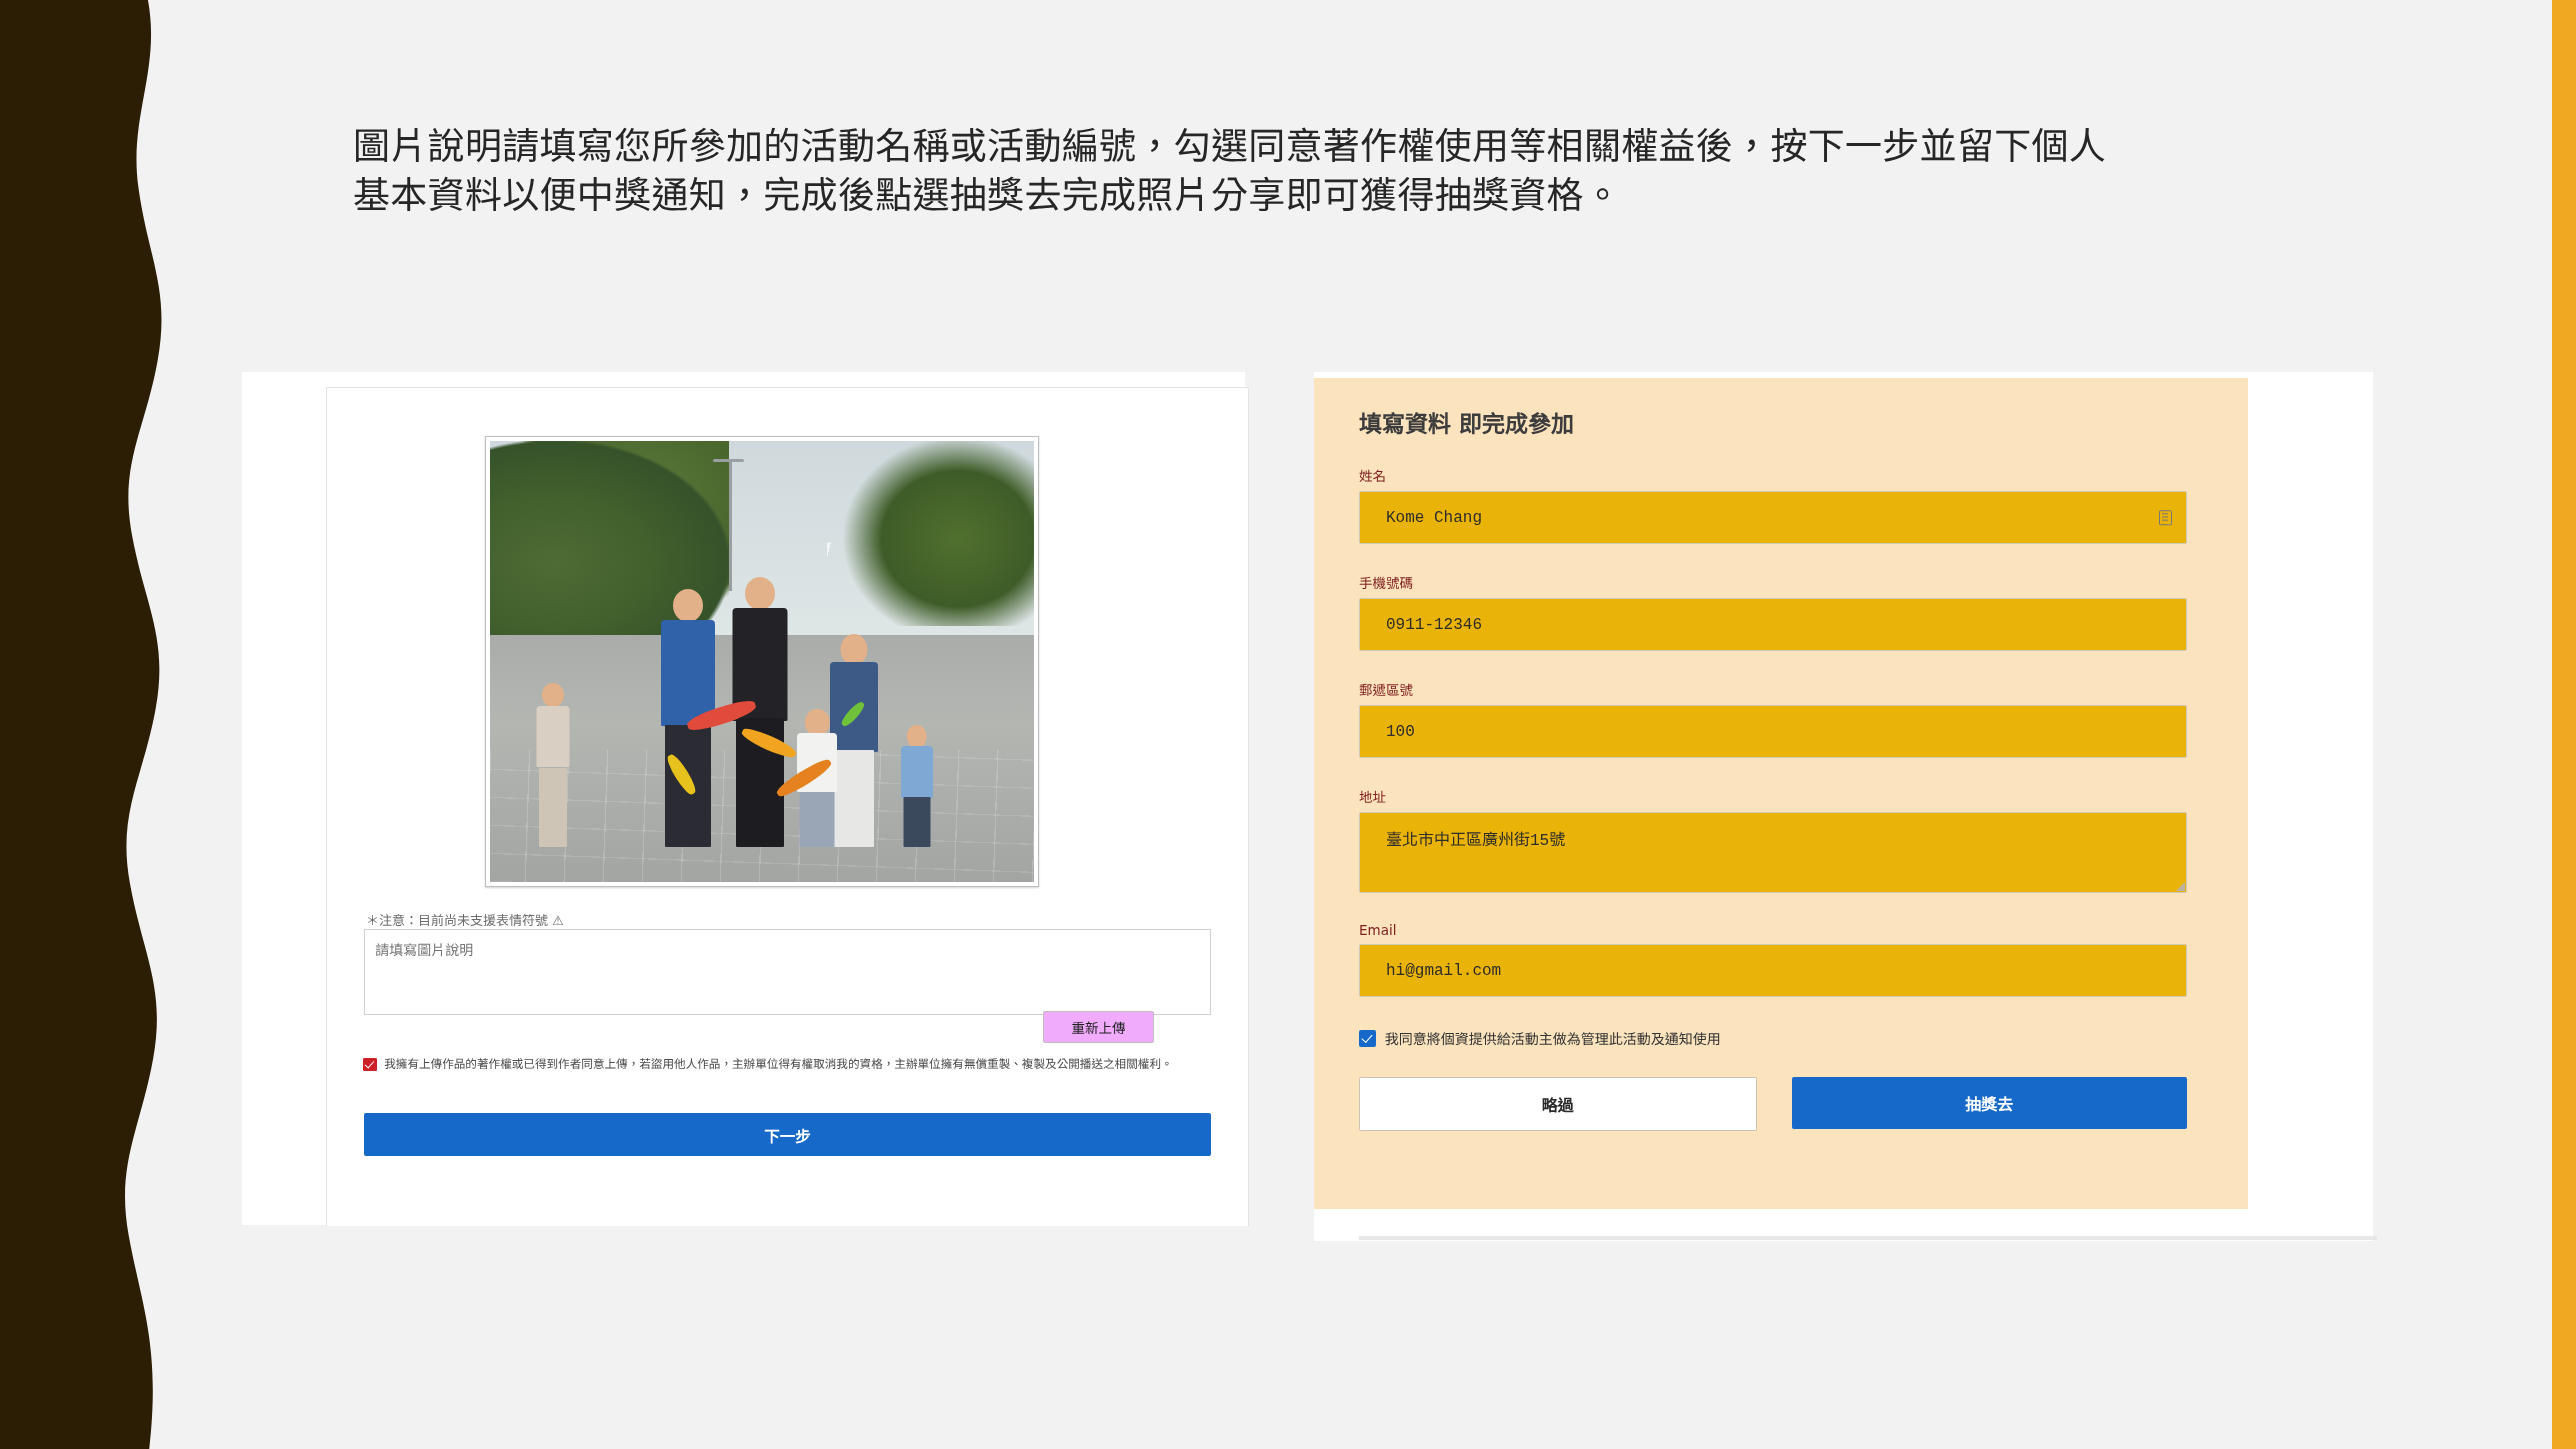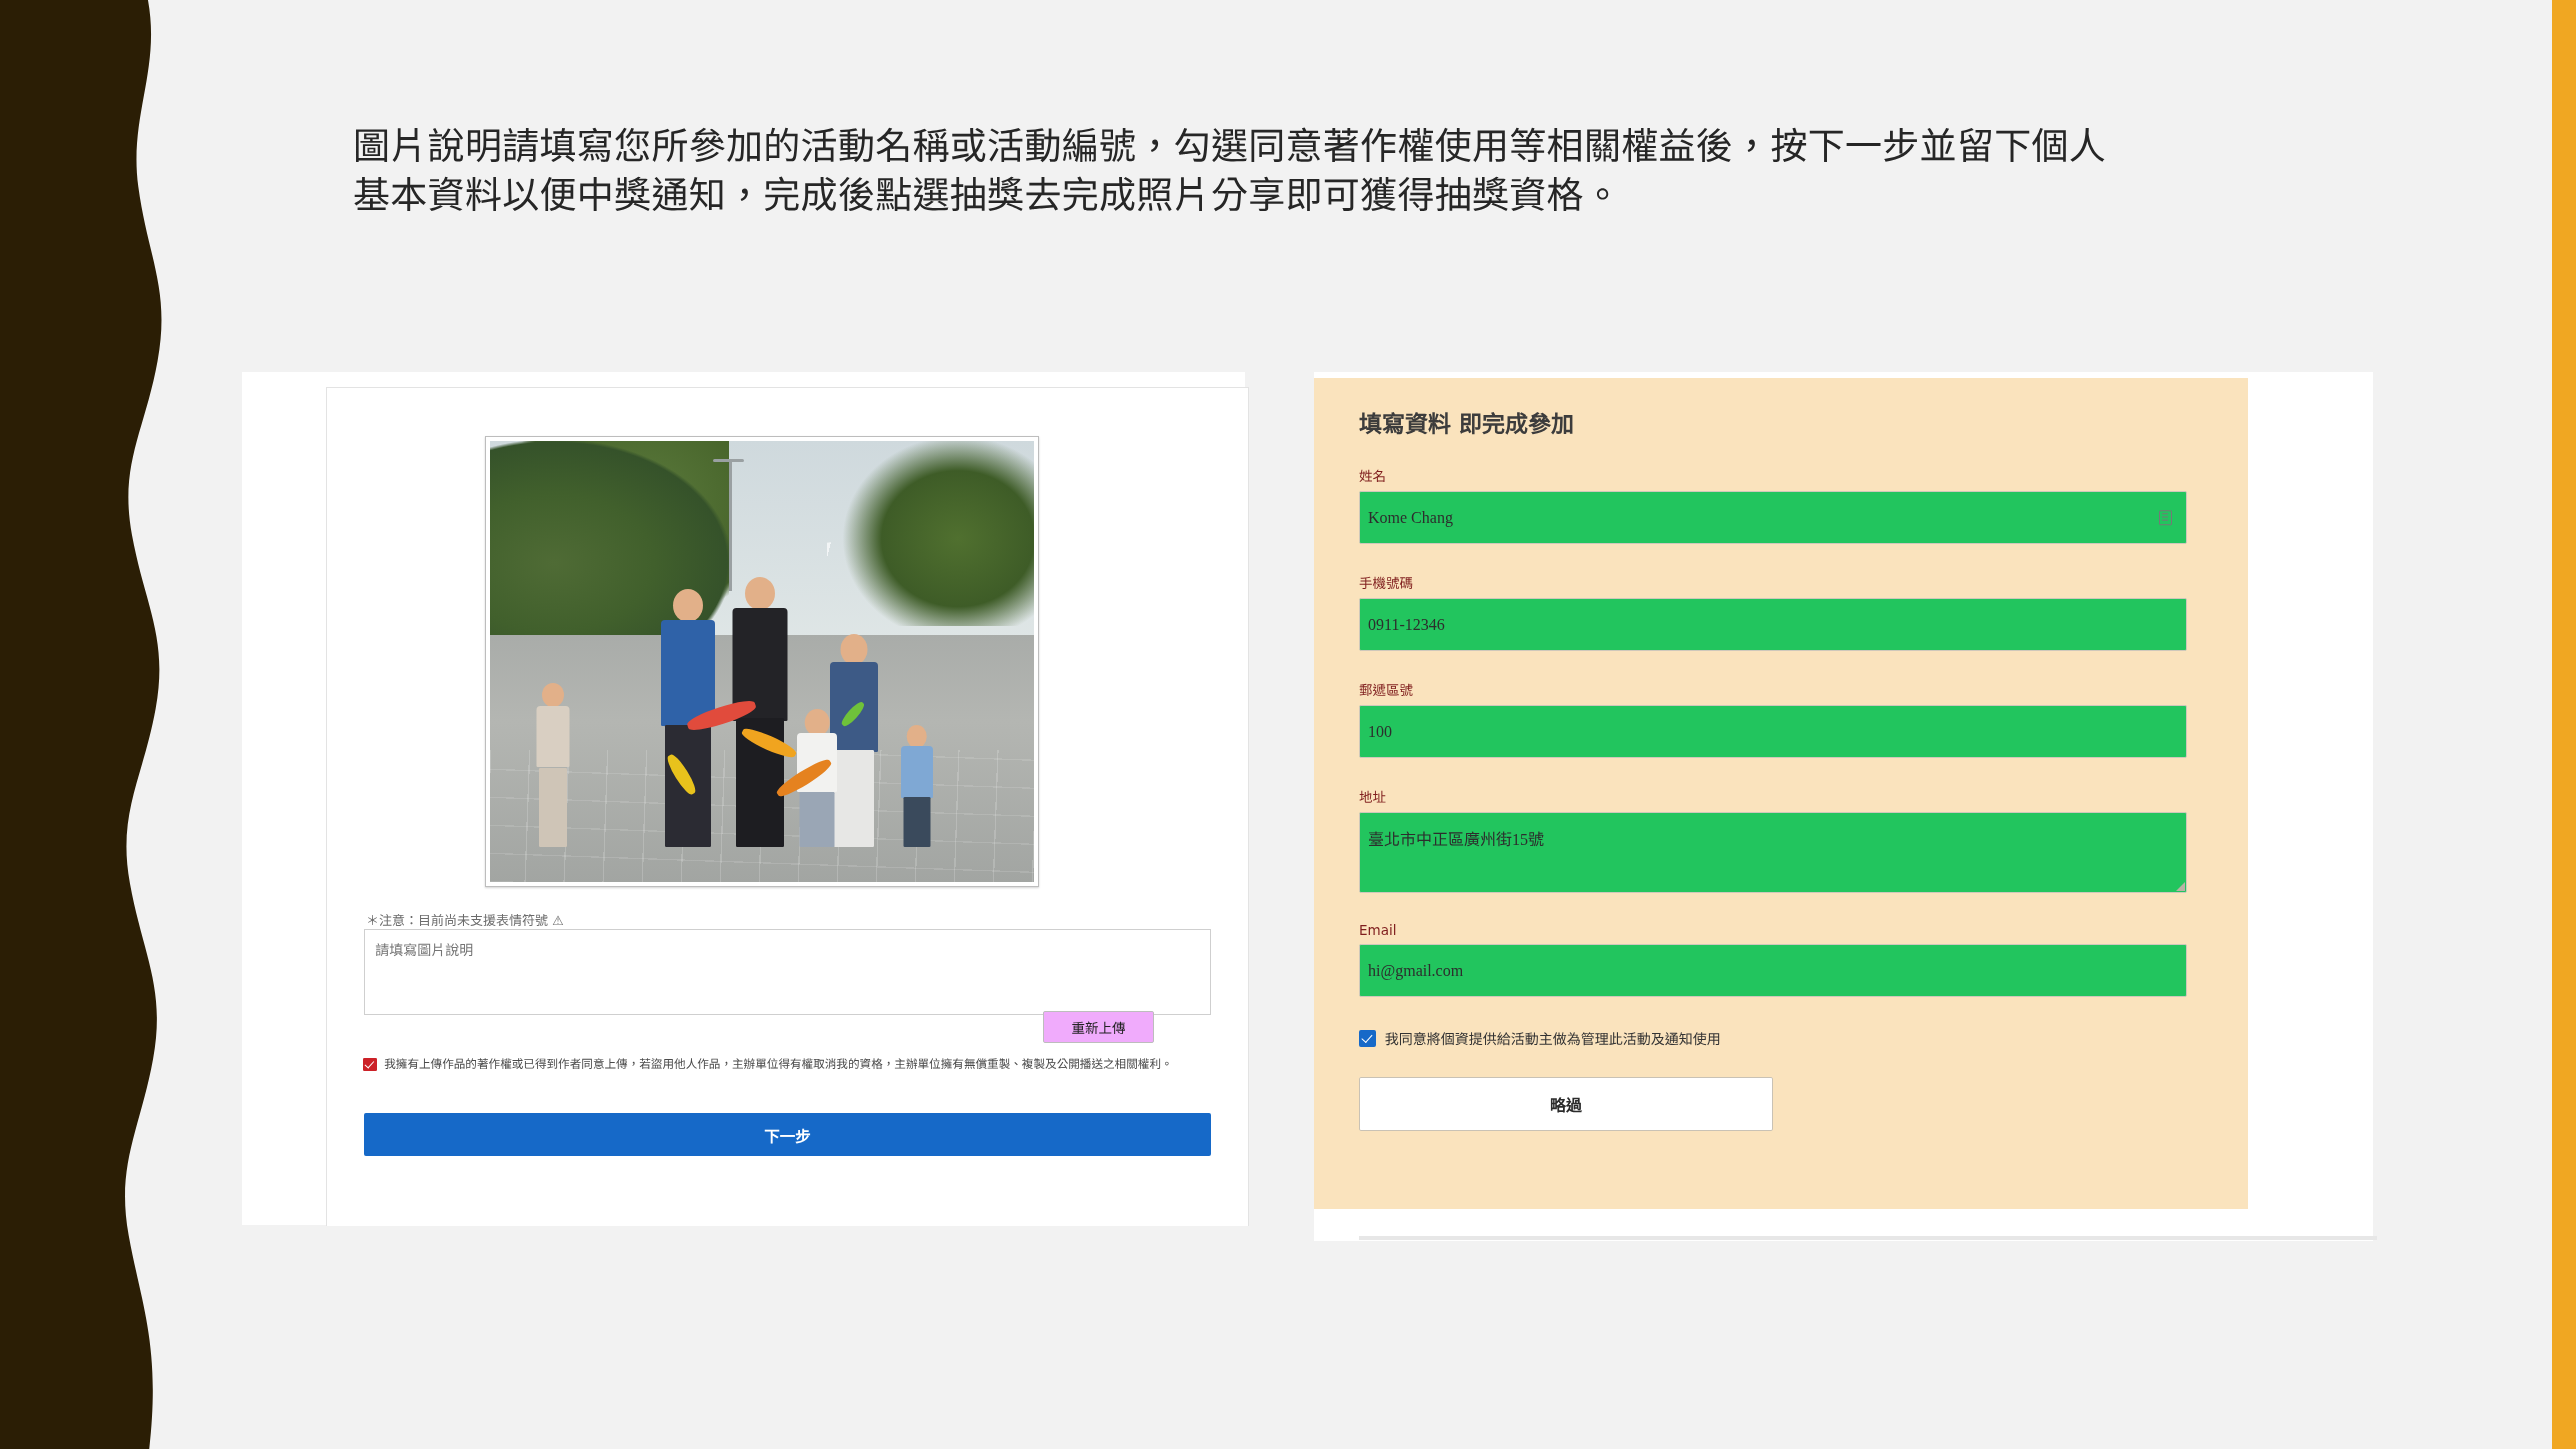--- a/index.html
+++ b/index.html
@@ -259,29 +259,29 @@
   .field .lbl {
     font-size: 13.5px;
     color: #7f1d1d;
     margin-bottom: 5.8px;
     font-family: "DejaVu Sans", "Liberation Sans", sans-serif;
   }
   .field .inp {
     width: 100%;
     box-sizing: border-box;
     height: 53px;
-    background: #22c55e;
+    background: #eab308;
     border: 0.6px solid #cfc8bb;
     border-radius: 1.9px;
     display: flex;
     align-items: center;
-    padding: 0 8px;
+    padding: 0 26px;
     font-size: 16px;
     color: #2d2d2d;
-    font-family: Liberation Serif, serif;
+    font-family: Liberation Mono, monospace;
     position: relative;
   }
   .field .inp.tall {
     height: 81px;
     align-items: flex-start;
     padding-top: 13px;
   }
   .field .inp.tall::after {
     content:"";
     position:absolute;
@@ -507,20 +507,21 @@
           </div>
         </div>
 
         <div class="agree" style="top:650px;">
           <div class="cbox-blue"></div>
           <div class="agree-text">我同意將個資提供給活動主做為管理此活動及通知使用</div>
         </div>
 
         <div class="btn-row" style="top:699px;">
           <div class="btn btn-skip">略過</div>
+          <div class="btn btn-draw">抽獎去</div>
         </div>
 
       </div>
     </div>
 
   </div>
 
   <div class="shot-shadow"></div>
 </div>
 

